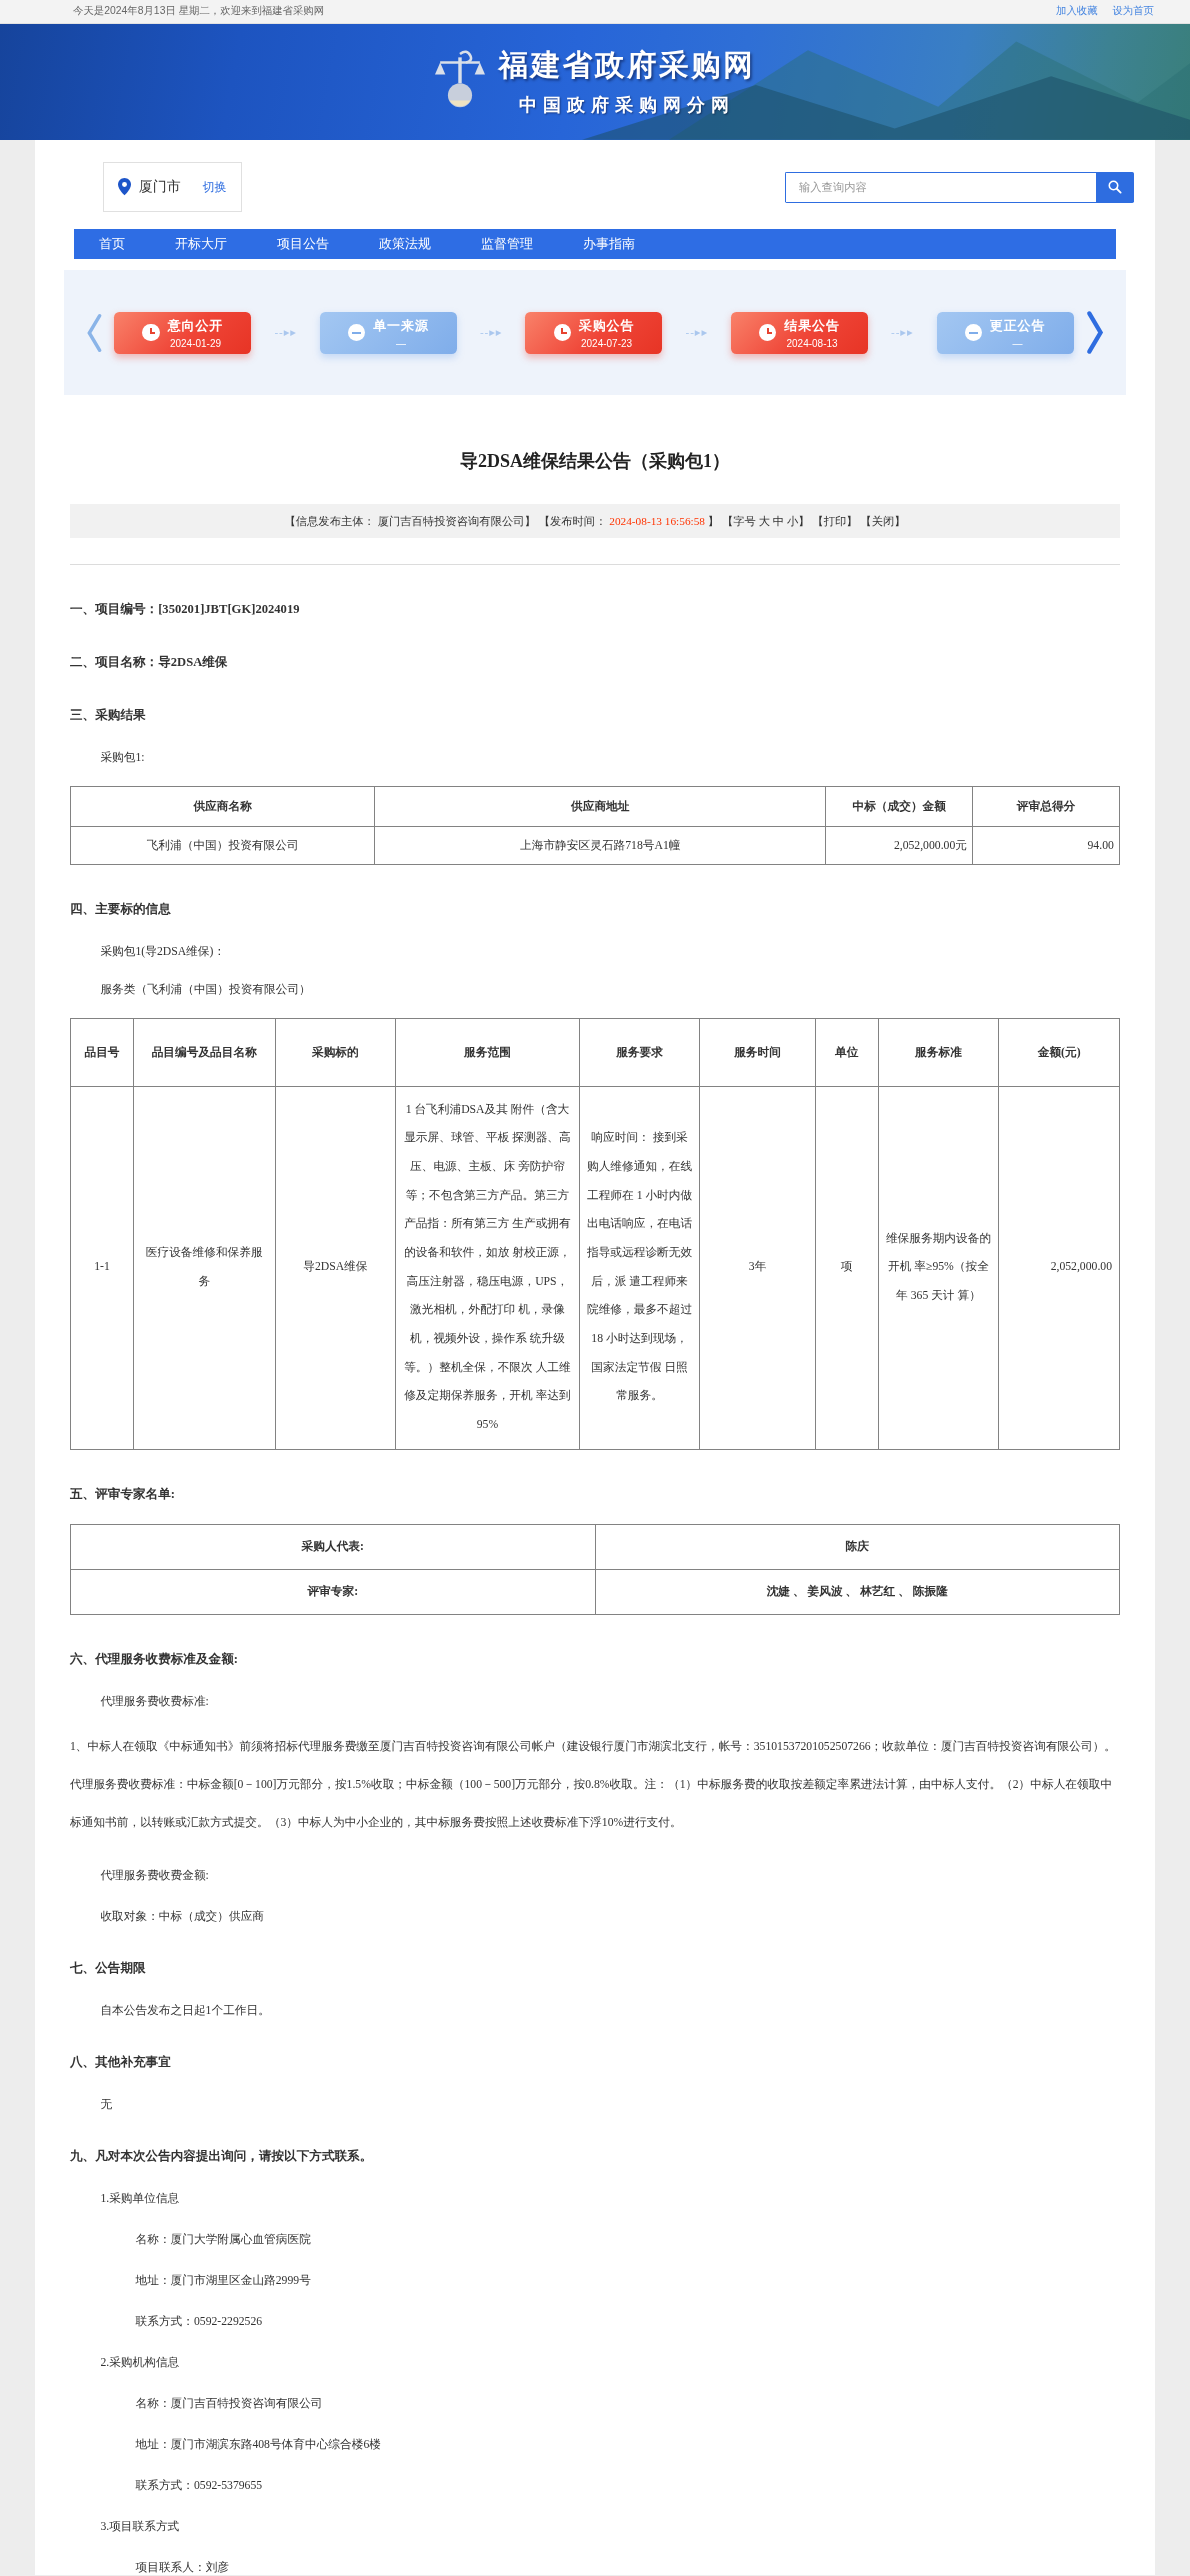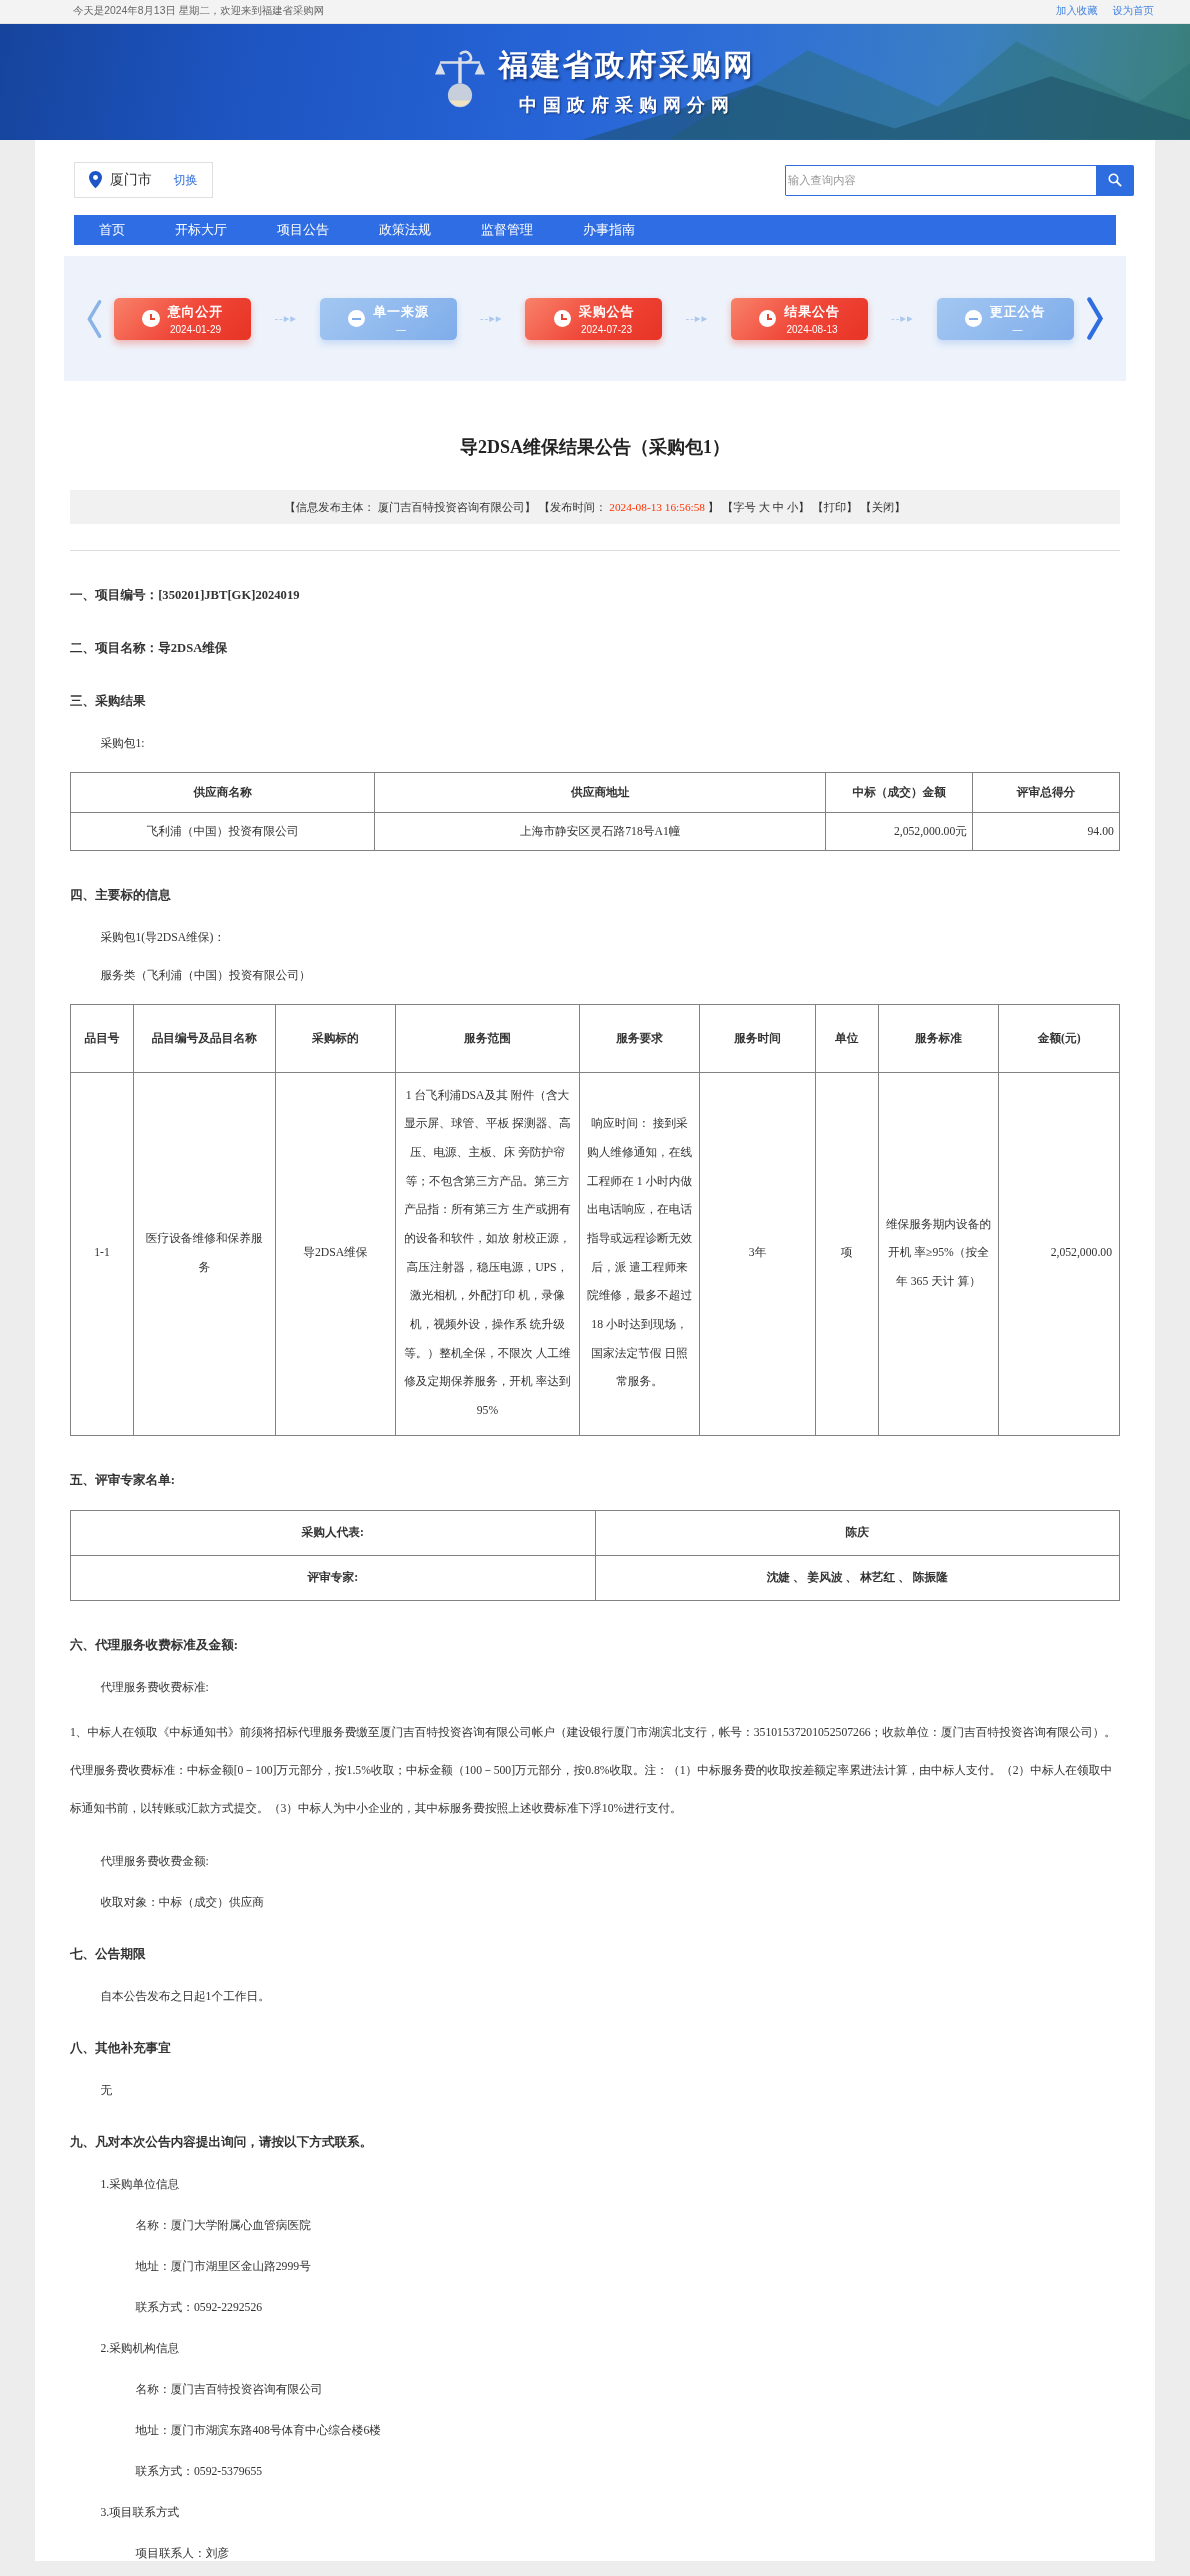--- a/index.html
+++ b/index.html
@@ -21,25 +21,25 @@
   .brand-title { font-size:29.5px; font-weight:bold; color:#fff; letter-spacing:2.6px;
     text-shadow:1.7px 1.7px 2.6px rgba(0,0,30,.45); }
   .brand-sub { font-size:18px; font-weight:bold; color:#fff; letter-spacing:6px; margin-top:7px;
     text-align:center; text-shadow:0.9px 0.9px 1.7px rgba(0,0,30,.45); }
 
   
   .content-col { margin:0 35px; background:#fff; }
 
   
   .locbar { display:flex; justify-content:space-between; align-items:center; padding:22.6px 21px 17.4px 39px; background:#fff; }
-  .loc-box { display:inline-flex; align-items:center; gap:7.8px; border:0.9px solid #e0e0e0; height:36px; padding:0 14px; background:#fff; cursor:pointer; }
+  .loc-box { display:inline-flex; align-items:center; gap:7.8px; border:0.9px solid #e0e0e0; height:50px; padding:0 14px; background:#fff; cursor:pointer;margin-left:29px; }
   .loc-city { font-size:14px; color:#333; }
   .loc-switch { font-size:12px; color:#2e6de0; margin-left:14px; text-decoration:none; cursor:pointer; }
   .search { display:flex; align-items:stretch; }
-  .search input { width:311px; height:31px; border:0.9px solid #2e6de0; border-right:none; padding:0 2px; font-size:11.3px; color:#333; outline:none; border-radius:1.7px 0 0 1.7px; }
+  .search input { width:311px; height:31px; border:0.9px solid #2e6de0; border-right:none; padding:0 13px; font-size:11.3px; color:#333; outline:none; border-radius:1.7px 0 0 1.7px; }
   .search input::placeholder { color:#999; }
   .search button { width:38px; height:31px; background:#2e6de0; border:none; cursor:pointer; display:flex; align-items:center; justify-content:center; border-radius:0 1.7px 1.7px 0; }
 
   
   .nav { margin:0 39px; height:29.5px; background:#2e6de4; display:flex; align-items:center; }
   .nav a { color:#fff; font-size:13px; text-decoration:none; padding:0 25px; line-height:29.5px; cursor:pointer; }
 
   
   .timeline { margin:11.3px 29px 0; background:#eef3fb; padding:40px 21px; display:flex; align-items:center; }
   .tl-stages { flex:1; display:flex; align-items:center; justify-content:space-between; margin:0 10.4px; }

